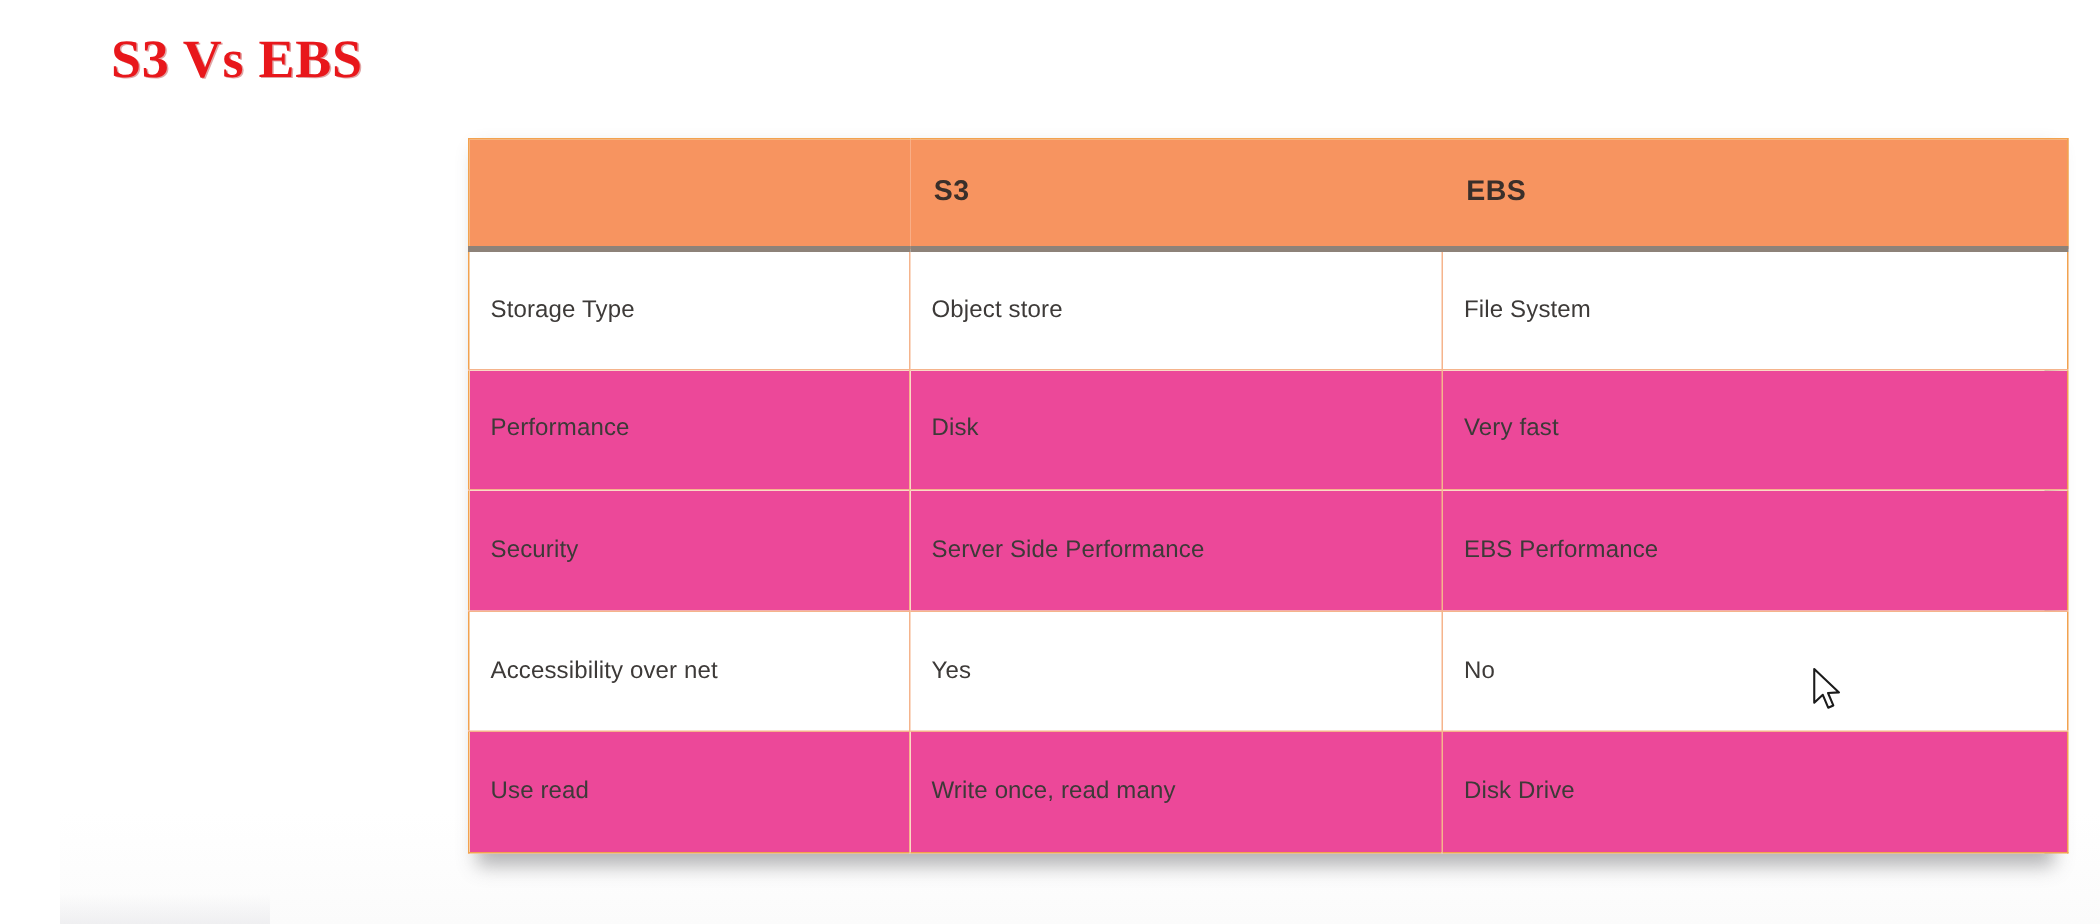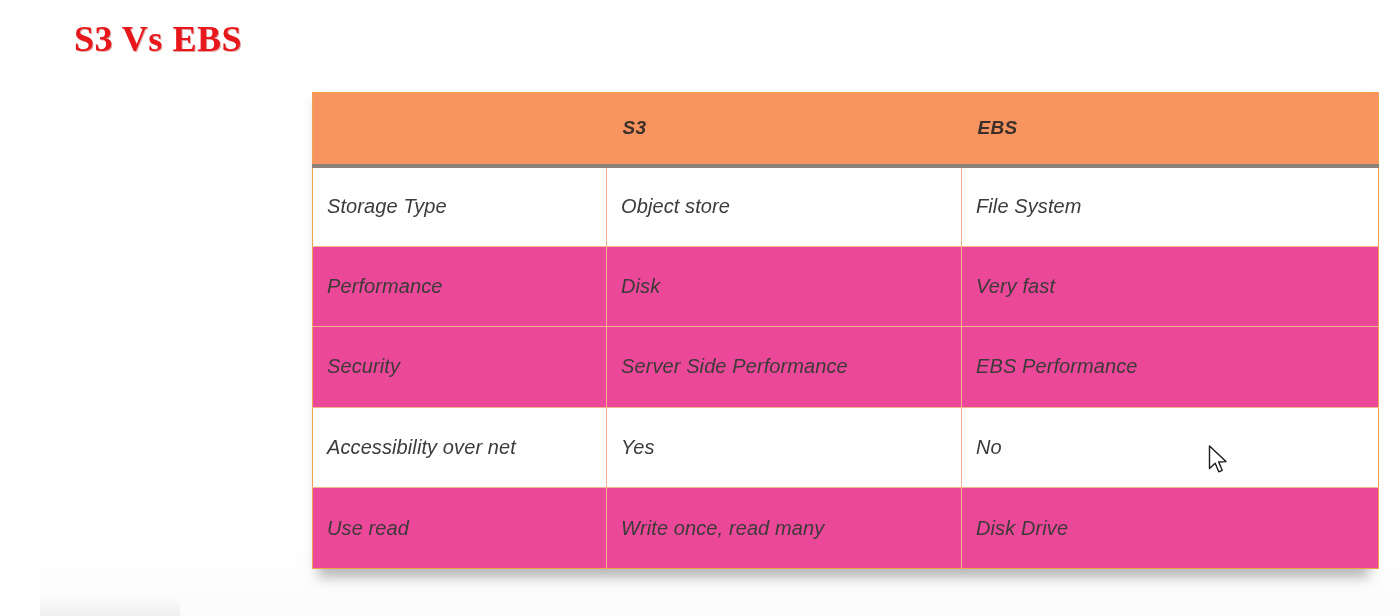--- a/index.html
+++ b/index.html
@@ -39,21 +39,20 @@
 
   
   #table-wrap {
     position: absolute;
     left: 272px;
     top: 92px;
     width: 1051px;
     height: 477px;
     box-shadow: 6px 8px 12px rgba(90,90,95,0.45);
     background: #ffffff;
-    font-style: italic;
   }
 
   table.cmp {
     border-collapse: collapse;
     width: 100%;
     height: 100%;
     table-layout: fixed;
     border: 1px solid #f2a24f;
   }
 
@@ -78,21 +77,21 @@
     letter-spacing: 0.3px;
   }
   thead th.blank { padding: 0; }
 
   
   tbody tr { height: 67px; }
   tbody tr.odd  td { background: #ffffff; }
   tbody tr.even td { background: #ec4899; }
 
   tbody td {
-    font-size: 20px;
+    font-size: 16px;
     color: #3d3a38;
     padding: 0 10px 0 14px;
     vertical-align: middle;
     border-right: 1px solid #f5b48c;
     border-bottom: 1px solid #f5b48c;
     white-space: nowrap;
     overflow: hidden;
     letter-spacing: 0.1px;
   }
   tbody td:last-child { border-right: none; }

